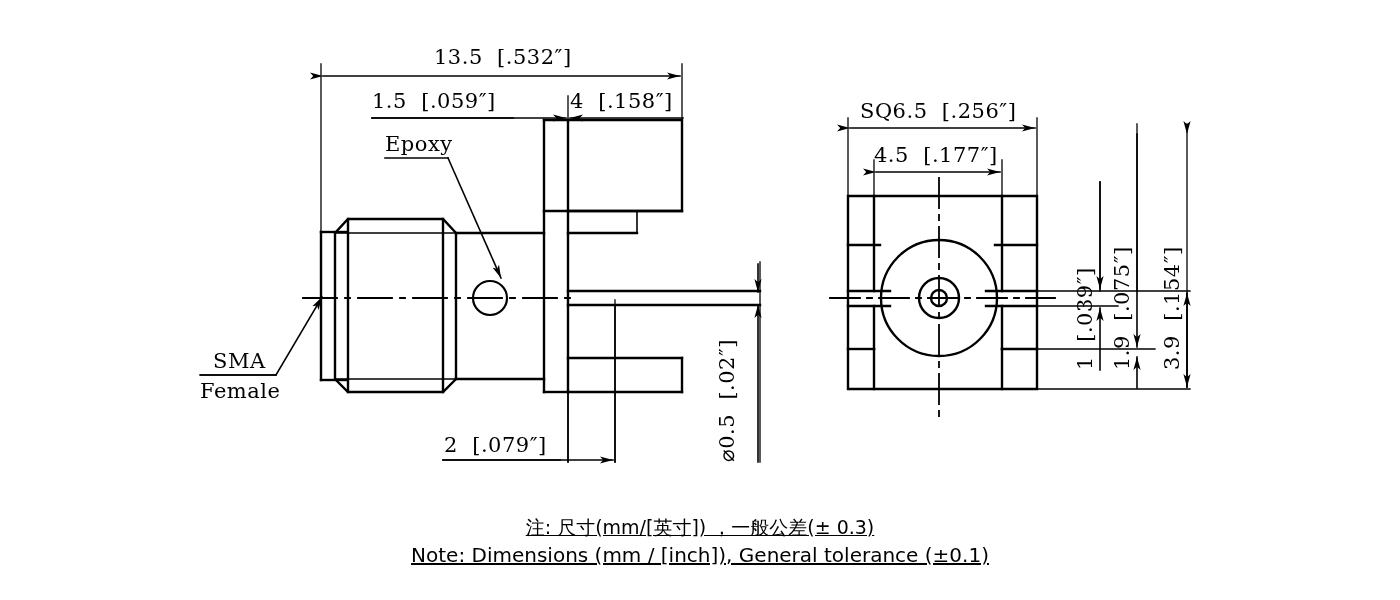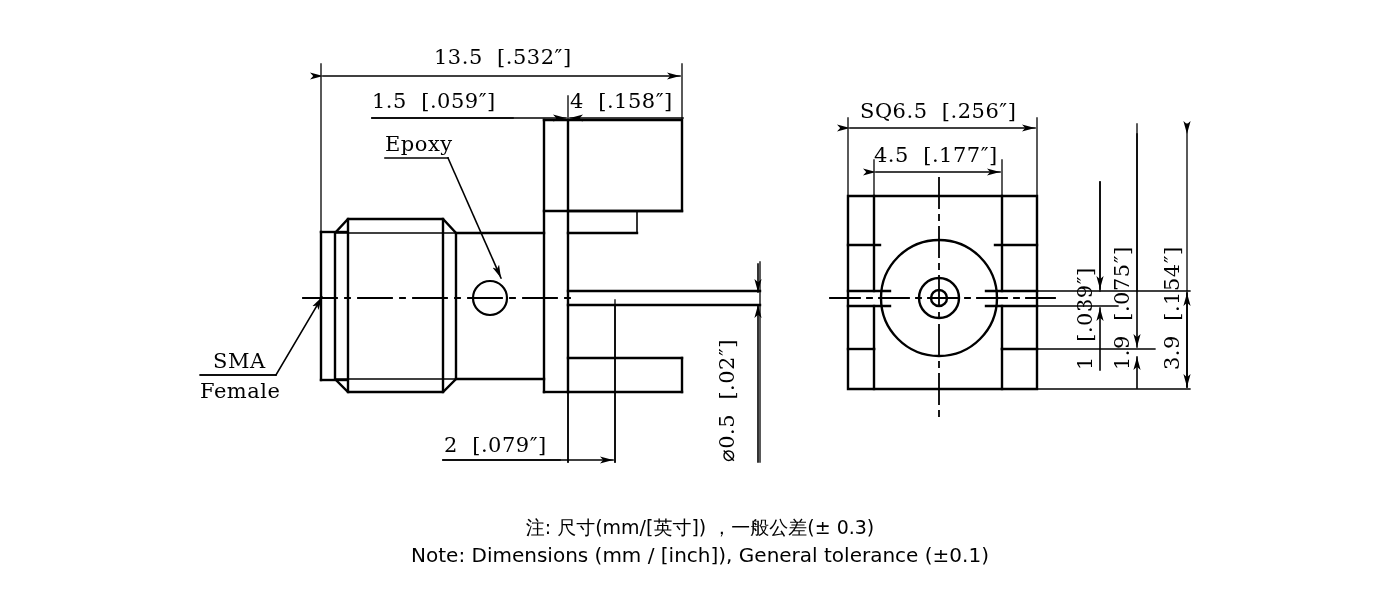--- a/index.html
+++ b/index.html
@@ -28,20 +28,21 @@
     white-space:pre;
   }
   .note{
     position:absolute;
     left:0;
     width:1400px;
     text-align:center;
     font-family:"DejaVu Sans", sans-serif;
     color:#000;
     white-space:pre;
+    text-decoration:underline;
   }
   .note-cn{top:515px;font-size:19px;}
   .note-en{top:543px;font-size:20px;}
 </style>
 </head>
 <body>
 
 <div id="stage">
 
   <svg id="drawing" viewBox="0 0 1400 600">

